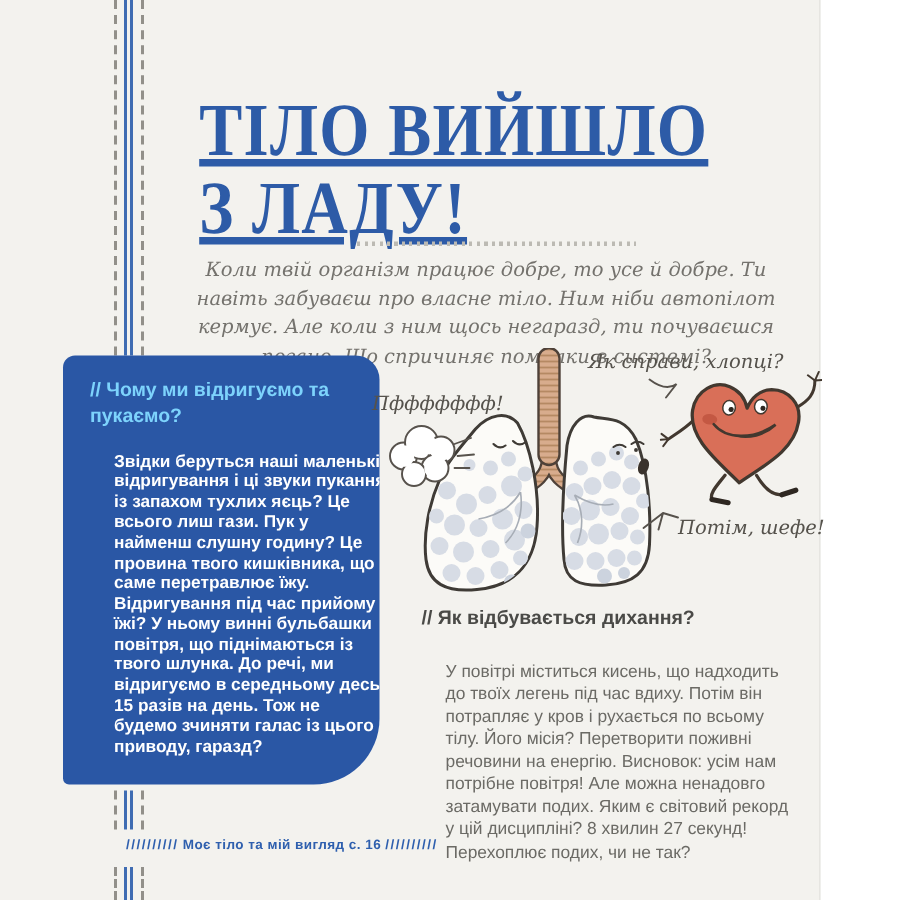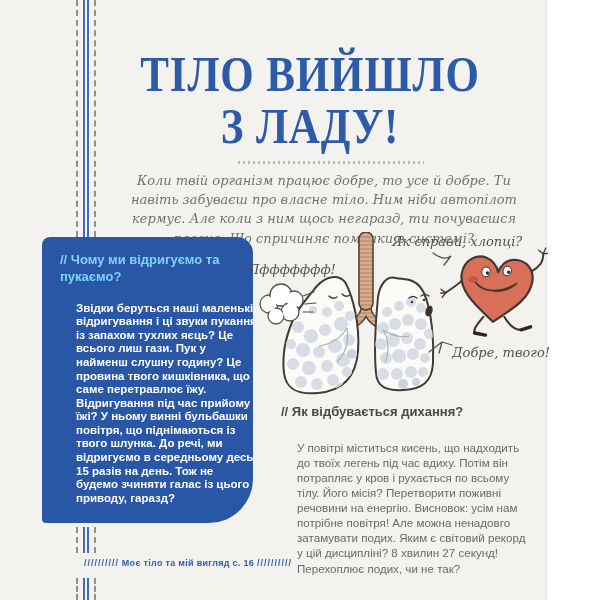--- a/index.html
+++ b/index.html
@@ -22,24 +22,24 @@
         #3f6cb2 5px 7px,
         transparent 7px 9px,
         #3f6cb2 9px 11px,
         transparent 11px 16px);
   }
   .road-top{top:0;height:237px;}
   .road-mid{top:527px;height:26px;}
   .road-bottom{top:578px;height:22px;}
 
   .title{
-    position:absolute;left:90px;top:48px;width:440px;margin:0;
-    text-align:center;color:#2d5ba7;
+    position:absolute;left:90px;top:48px;width:440px;margin:12px;
+    color:#2d5ba7;
     font-family:"Liberation Serif", serif;font-weight:700;
-    font-size:50px;line-height:1.04;letter-spacing:1px;
+    font-size:50px;line-height:1.04;letter-spacing:1px;text-decoration:underline;
   }
   .title-inner{display:block;transform:scaleX(0.86);}
   .divider{
     position:absolute;left:238px;top:161px;width:186px;height:3px;
     background:repeating-linear-gradient(90deg,#bcbab3 0 2px,transparent 2px 5px);
   }
   .intro{
     position:absolute;left:118px;top:171px;width:412px;margin:0;
     text-align:center;color:#74726d;
     font-family:"DejaVu Serif", serif;font-style:italic;
@@ -221,21 +221,21 @@
       <circle cx="253.5" cy="39" r="1.7" fill="#2e2721"></circle>
       <path d="M222,53 C231,62 249,61 263,49 C256,57 246,60 238,59" fill="none" stroke="#42382f" stroke-width="1.8" stroke-linecap="round"></path>
     </g>
 
     <path d="M180,21 C188,27 194,27 198,24 L191,33" fill="none" stroke="#57524c" stroke-width="1.3" stroke-linecap="round"></path>
     <path d="M176,120 L189,110 M189,110 l-3,11 M189,110 l10,3" fill="none" stroke="#57524c" stroke-width="1.3" stroke-linecap="round"></path>
   </svg>
 
   <div class="speech puff">Пффффффф!</div>
   <div class="speech heart-q">Як справи, хлопці?</div>
-  <div class="speech lung-a">Добре, твого!</div>
+  <div class="speech lung-a">Потім, шефе!</div>
 
   <section class="breathing">
     <h2>// Як відбувається дихання?</h2>
     <p>У повітрі міститься кисень, що надходить до твоїх легень під час вдиху. Потім він потрапляє у кров і рухається по всьому тілу. Його місія? Перетворити поживні речовини на енергію. Висновок: усім нам потрібне повітря! Але можна ненадовго затамувати подих. Яким є світовий рекорд у цій дисципліні? 8 хвилин 27 секунд! Перехоплює подих, чи не так?</p>
   </section>
 
   <div class="footer">
     <span class="slashes">//////////</span><span> Моє тіло та мій вигляд с. 16 </span><span class="slashes">//////////</span>
   </div>
 </div>

